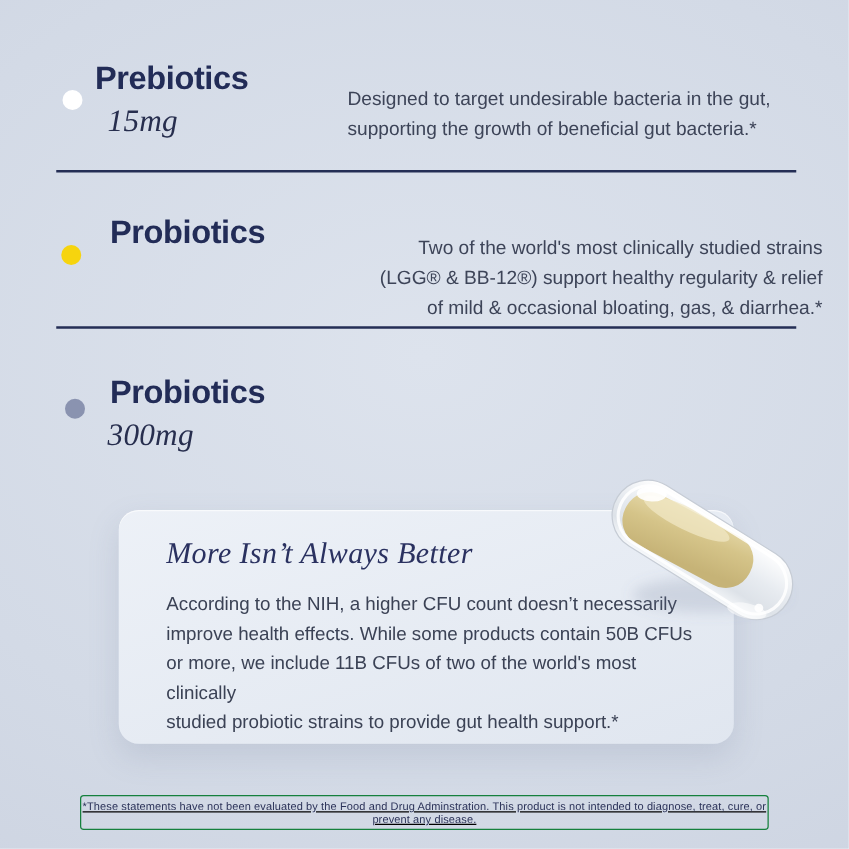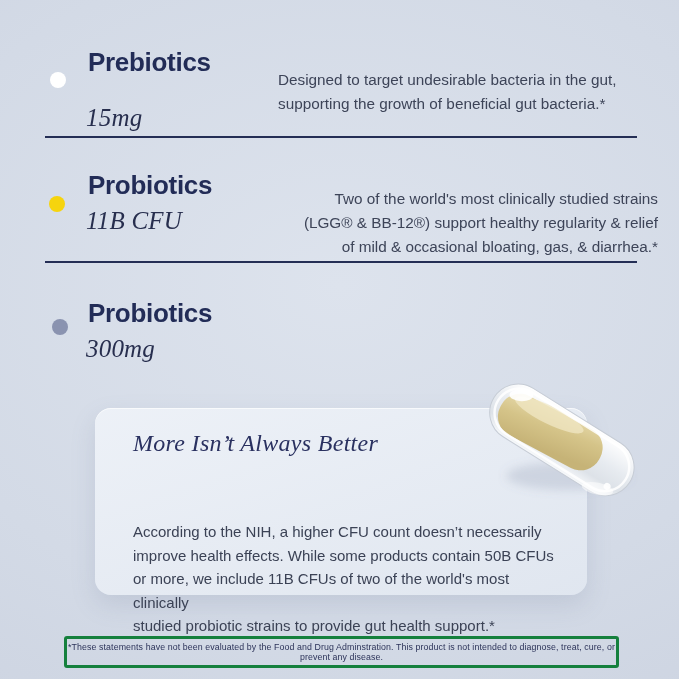--- a/index.html
+++ b/index.html
@@ -28,49 +28,48 @@
     background:linear-gradient(160deg, rgba(238,242,248,0.95) 0%, rgba(226,232,241,0.88) 100%);
     box-shadow:0 10px 24px rgba(110,120,150,0.18), inset 0 1px 0 rgba(255,255,255,0.65);
   }
   .card-heading{
     position:absolute;left:38px;top:22px;
     font-family:"Liberation Serif",serif;font-style:italic;
     font-size:24px;color:#2a3160;letter-spacing:0.3px;
   }
   .card-body{
     position:absolute;left:38px;top:64px;width:432px;
-    font-size:15px;line-height:23.5px;color:#3b4255;white-space:pre-line;margin-top:48px;
+    font-size:15px;line-height:23.5px;color:#3b4255;white-space:pre-line;
   }
   .capsule-wrap{left:468px;top:368px;width:190px;height:150px;z-index:5;}
   .disclaimer-box{
     left:64px;top:636px;width:549px;height:26px;
-    border:3px solid #15803d;border-radius:3px;
-    display:flex;align-items:center;justify-content:center;
+    border:1px solid #15803d;border-radius:3px;
+    display:flex;align-items:center;justify-content:center;text-decoration:underline;
   }
   .disclaimer-text{
     font-size:8.8px;color:#2c3359;letter-spacing:0.1px;text-align:center;
   }
 </style>
 </head>
 <body>
 
 <div class="abs" style="left:0;top:0;width:679px;height:137px;">
   <div class="abs dot" style="left: 50px; top: 72px; background: rgb(255, 255, 255);"></div>
-  <div class="abs row-title" style="left:88px;top:47px;">Prebiotics</div>
-  <div class="abs row-amount" style="left:86px;top:84px;margin-top:20px;">15mg</div>
+  <div class="abs row-title" style="left:76px;top:47px;">Prebiotics</div>
+  <div class="abs row-amount" style="left:86px;top:84px;">15mg</div>
   <div class="abs row-desc" style="left:278px;top:52px;">Designed to target undesirable bacteria in the gut,
 supporting the growth of beneficial gut bacteria.*</div>
 </div>
 
 <div class="abs divider" style="top:136px;"></div>
 
 <div class="abs" style="left:0;top:137px;width:679px;height:141px;">
   <div class="abs dot" style="left: 49px; top: 59px; background: rgb(246, 212, 14);"></div>
   <div class="abs row-title" style="left:88px;top:33px;">Probiotics</div>
-  <div class="abs row-amount" style="left:86px;top:70px;">11B CFU</div>
   <div class="abs row-desc" style="left:278px;top:34px;text-align:right;">Two of the world's most clinically studied strains
 (LGG® &amp; BB-12®) support healthy regularity &amp; relief
 of mild &amp; occasional bloating, gas, &amp; diarrhea.*</div>
 </div>
 
 <div class="abs divider" style="top:261px;"></div>
 
 <div class="abs" style="left:0;top:262px;width:679px;height:130px;">
   <div class="abs dot" style="left: 52px; top: 57px; background: rgb(138, 147, 176);"></div>
   <div class="abs row-title" style="left:88px;top:36px;">Probiotics</div>

